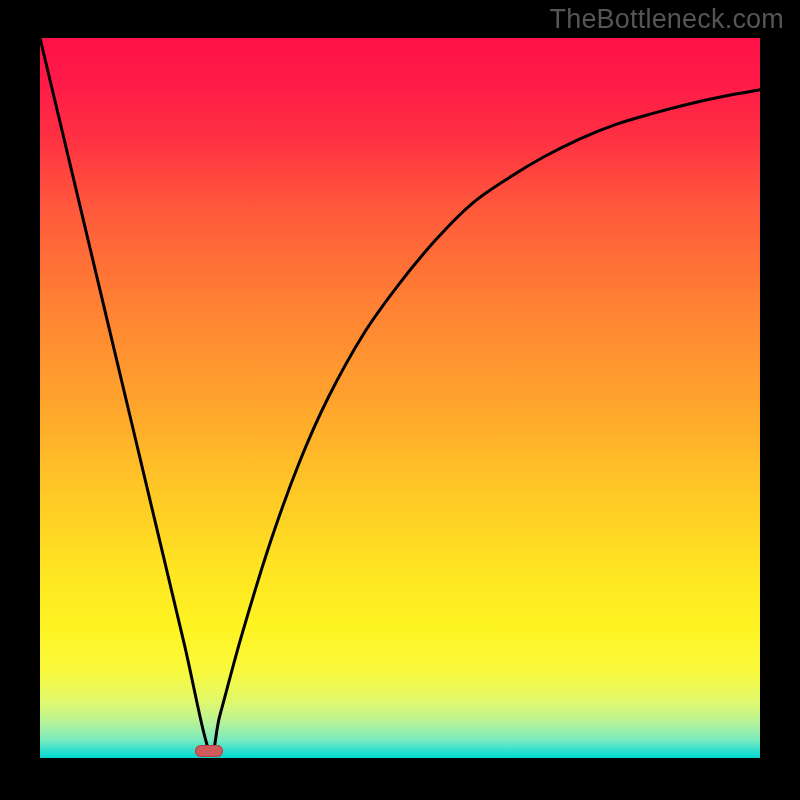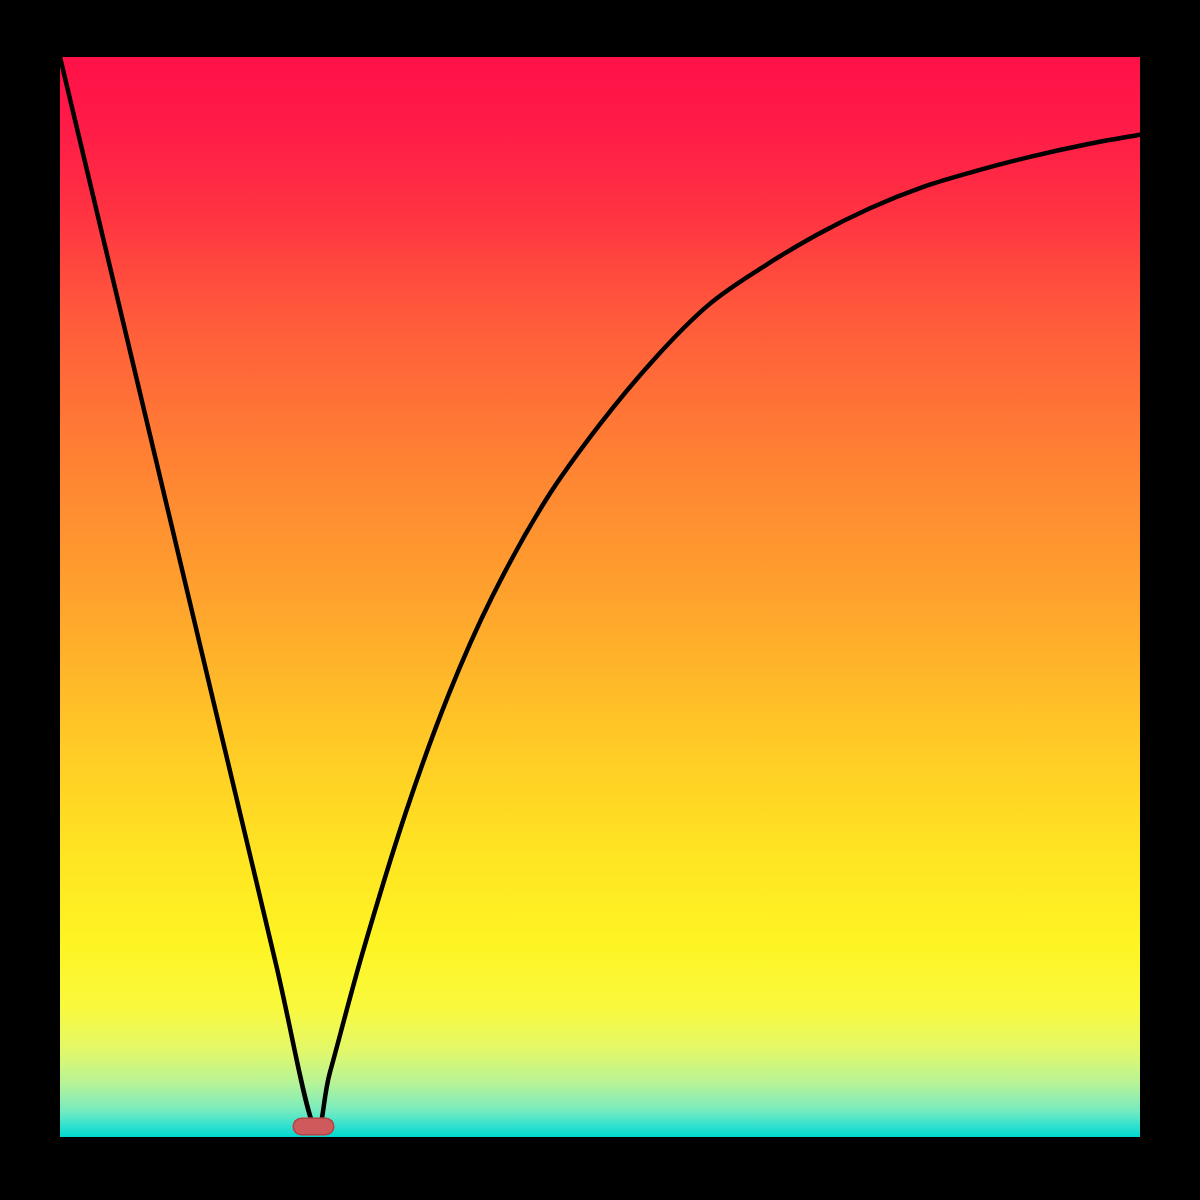--- a/index.html
+++ b/index.html
@@ -67,20 +67,21 @@
     width: 28px;
     height: 12px;
     border-radius: 10px;
     transform: translate(-50%, -50%);
   }
 </style>
 </head>
 <body>
 
 <div class="outer">
+  <div class="attribution">TheBottleneck.com</div>
 
   <div class="plot">
     <div class="gradient"></div>
     <svg class="curve" viewBox="0 0 720 720" preserveAspectRatio="none">
       <path fill="none" stroke-width="3" stroke-linecap="round" stroke-linejoin="round" d="M 0.00 0.00 C 6.00 25.20, 24.00 100.80, 36.00 151.20 C 48.00 201.60, 60.00 252.00, 72.00 302.40 C 84.00 352.80, 96.00 403.20, 108.00 453.60 C 120.00 504.00, 133.80 561.60, 144.00 604.80 C 154.20 648.00, 163.20 700.80, 169.20 712.80 C 175.20 724.80, 174.60 696.00, 180.00 676.80 C 185.40 657.60, 193.20 626.40, 201.60 597.60 C 210.00 568.80, 220.80 532.80, 230.40 504.00 C 240.00 475.20, 249.60 448.80, 259.20 424.80 C 268.80 400.80, 277.20 381.60, 288.00 360.00 C 298.80 338.40, 312.00 314.40, 324.00 295.20 C 336.00 276.00, 348.00 260.40, 360.00 244.80 C 372.00 229.20, 384.00 214.80, 396.00 201.60 C 408.00 188.40, 420.00 175.80, 432.00 165.60 C 444.00 155.40, 456.00 148.20, 468.00 140.40 C 480.00 132.60, 492.00 125.40, 504.00 118.80 C 516.00 112.20, 528.00 106.20, 540.00 100.80 C 552.00 95.40, 564.00 90.60, 576.00 86.40 C 588.00 82.20, 600.00 78.96, 612.00 75.60 C 624.00 72.24, 636.00 69.12, 648.00 66.24 C 660.00 63.36, 672.00 60.72, 684.00 58.32 C 696.00 55.92, 714.00 52.92, 720.00 51.84" stroke="#000000"></path>
     </svg>
     <div class="marker" style="left: 169.2px; top: 712.8px; background: rgb(207, 90, 91); box-shadow: rgb(176, 68, 72) 0px 0px 0px 1px inset;"></div>
   </div>
 </div>
 

